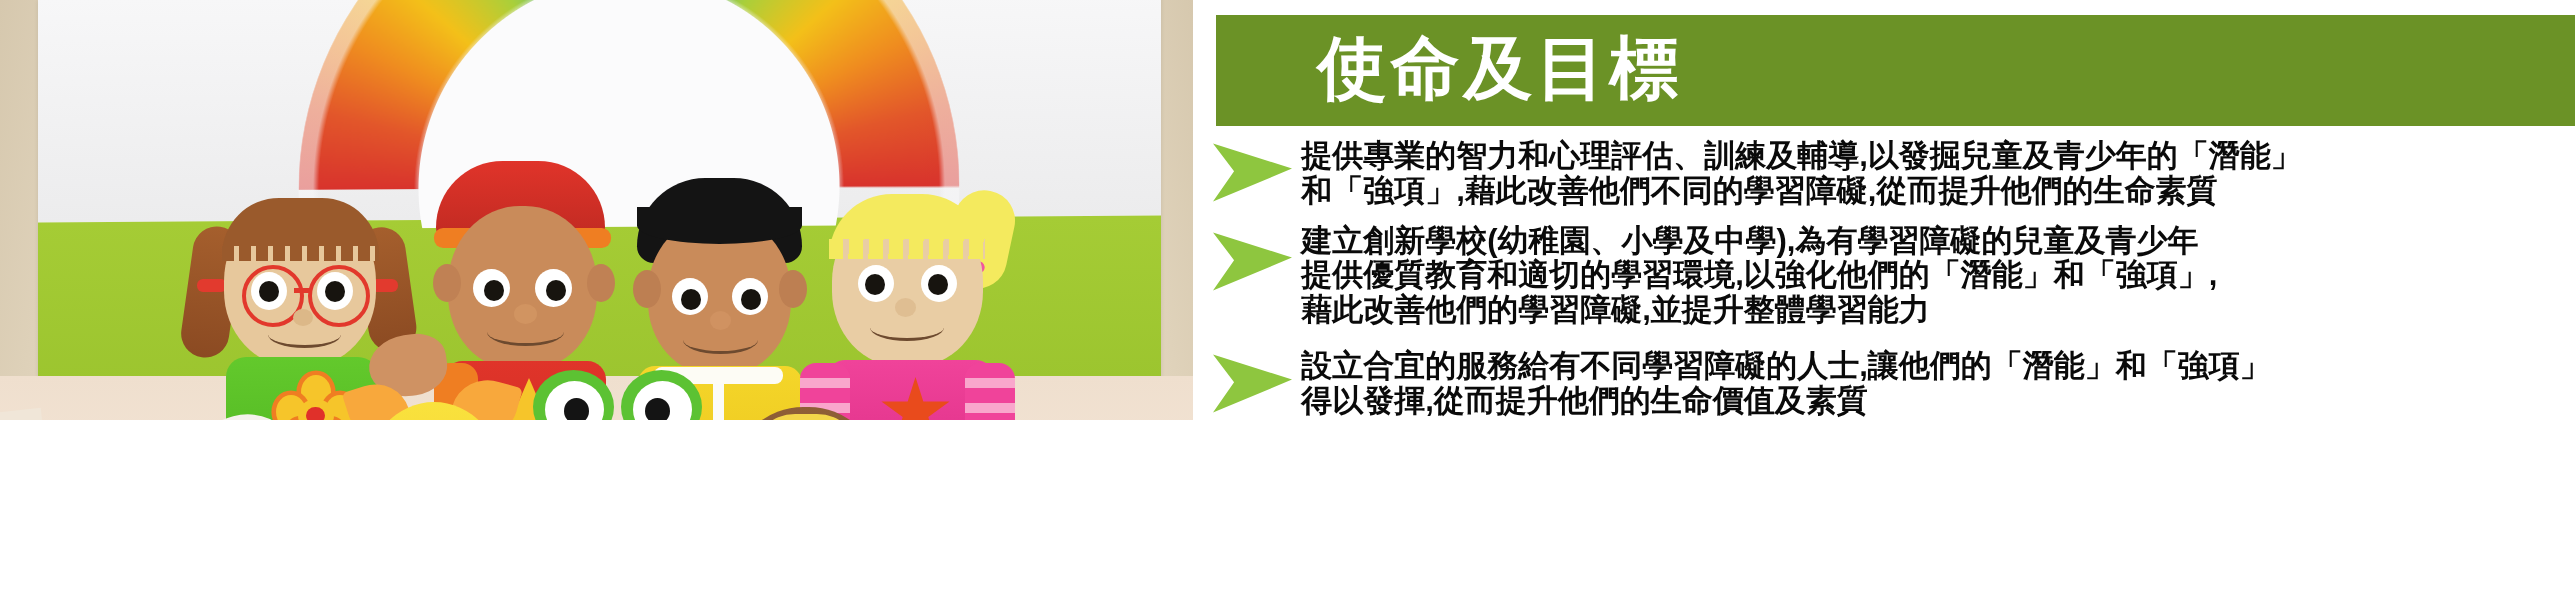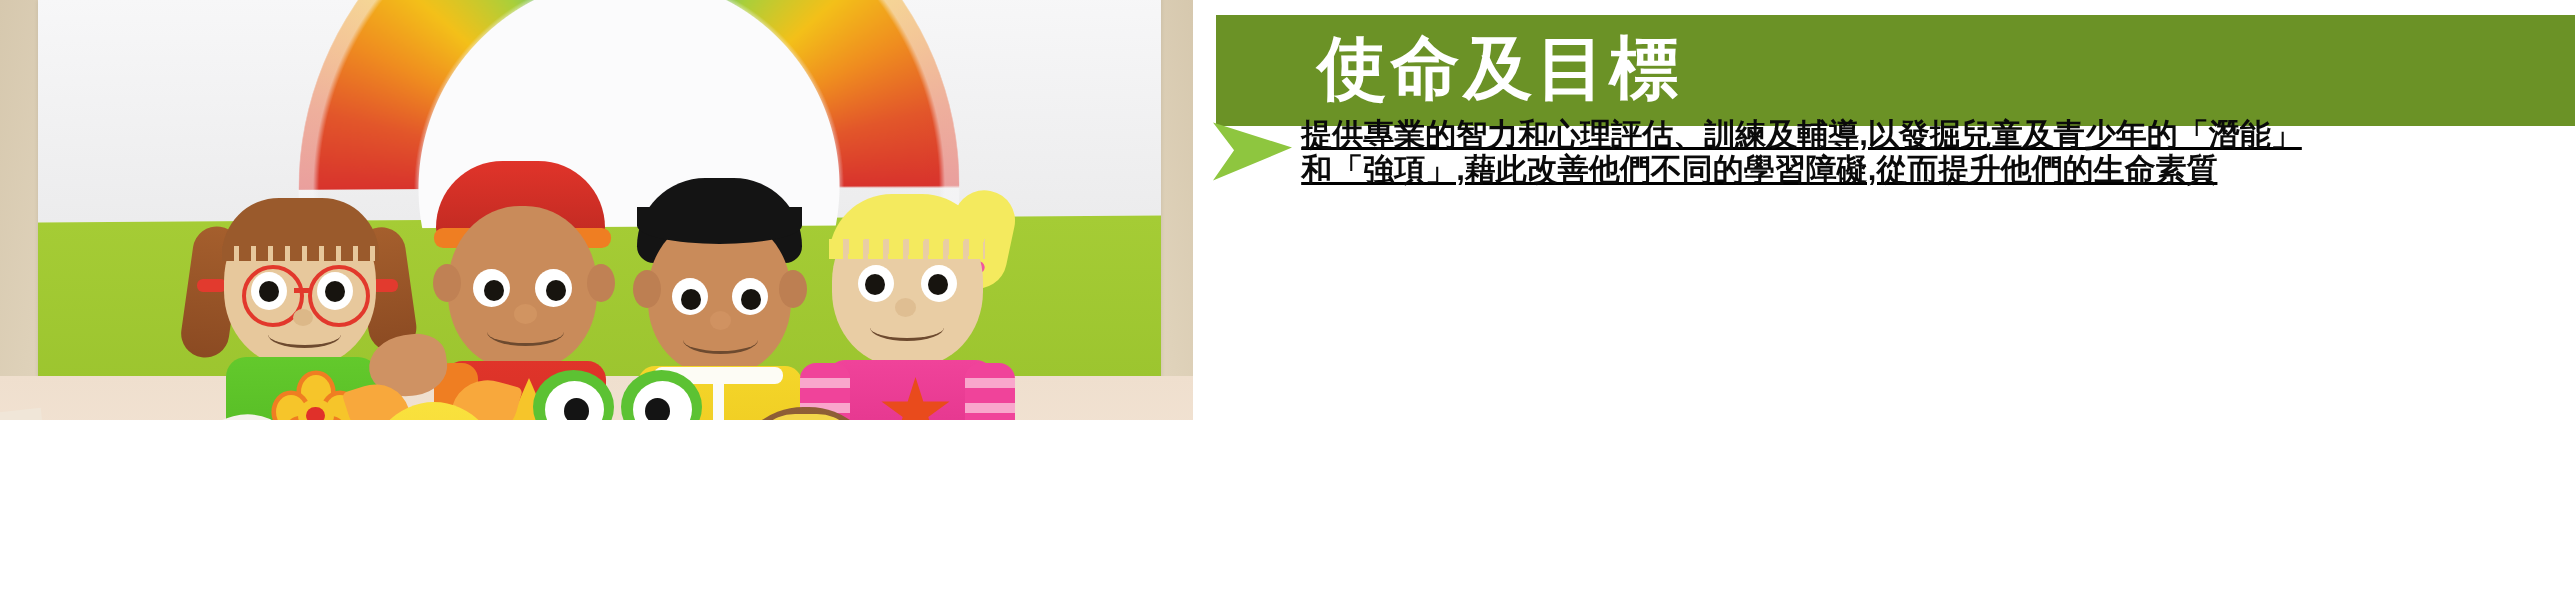--- a/index.html
+++ b/index.html
@@ -96,21 +96,21 @@
   .title-bar{
     position:absolute;left:22.5px;top:14.5px;width:1359px;height:111px;
     background:#6b9226;
   }
   .title-text{
     position:absolute;left:102px;top:50%;transform:translateY(-52%);
     color:#ffffff;font-size:69px;font-weight:700;letter-spacing:4px;
     line-height:1;white-space:nowrap;
   }
 
-  .bullets{position:absolute;left:0;top:117px;width:1383px;text-decoration:underline;}
+  .bullets{position:absolute;left:0;top:138px;width:1383px;}
   .bullet{position:relative;display:flex;align-items:flex-start;}
   .bullet-arrow{
     flex:0 0 auto;width:79px;height:61px;margin-left:20px;margin-right:9.2px;
     position:relative;
   }
   .bullet-arrow svg{display:block;}
   .bullet-text{
     flex:1 1 auto;color:#0a0a0a;font-size:31px;font-weight:700;
     line-height:1.11;letter-spacing:0px;white-space:pre-line;
     padding-top:1.3px;
@@ -328,21 +328,40 @@
       <div class="bullet" id="b1">
         <div class="bullet-arrow">
           <svg width="79" height="61" viewBox="0 0 120 92" aria-hidden="true">
             <polygon points="0,2 120,40 0,90 32,44" fill="#8ec63f"></polygon>
           </svg>
         </div>
         <div class="bullet-text">提供專業的智力和心理評估、訓練及輔導,以發掘兒童及青少年的「潛能」
 和「強項」,藉此改善他們不同的學習障礙,從而提升他們的生命素質</div>
       </div>
 
-
+      <div class="bullet" id="b2">
+        <div class="bullet-arrow">
+          <svg width="79" height="61" viewBox="0 0 120 92" aria-hidden="true">
+            <polygon points="0,2 120,40 0,90 32,44" fill="#8ec63f"></polygon>
+          </svg>
+        </div>
+        <div class="bullet-text">建立創新學校(幼稚園、小學及中學),為有學習障礙的兒童及青少年
+提供優質教育和適切的學習環境,以強化他們的「潛能」和「強項」,
+藉此改善他們的學習障礙,並提升整體學習能力</div>
+      </div>
+
+      <div class="bullet" id="b3">
+        <div class="bullet-arrow">
+          <svg width="79" height="61" viewBox="0 0 120 92" aria-hidden="true">
+            <polygon points="0,2 120,40 0,90 32,44" fill="#8ec63f"></polygon>
+          </svg>
+        </div>
+        <div class="bullet-text">設立合宜的服務給有不同學習障礙的人士,讓他們的「潛能」和「強項」
+得以發揮,從而提升他們的生命價值及素質</div>
+      </div>
 
     </div>
 
     <div class="more">
       <div class="more-arc">
         <svg width="125" height="78" viewBox="0 0 190 118" aria-hidden="true">
           <path d="M20 8 C 130 8, 180 40, 180 59 C 180 78, 130 110, 20 110" fill="none" stroke="#a8cf5c" stroke-width="9" stroke-linecap="round"></path>
         </svg>
       </div>
     </div>

